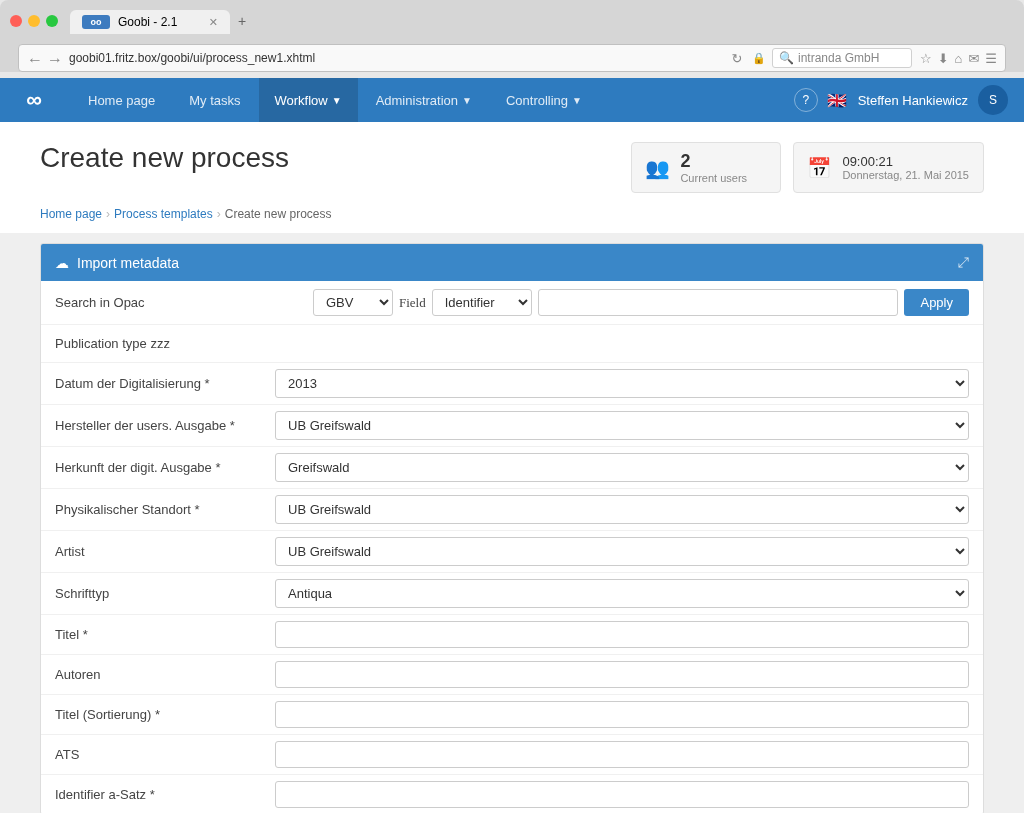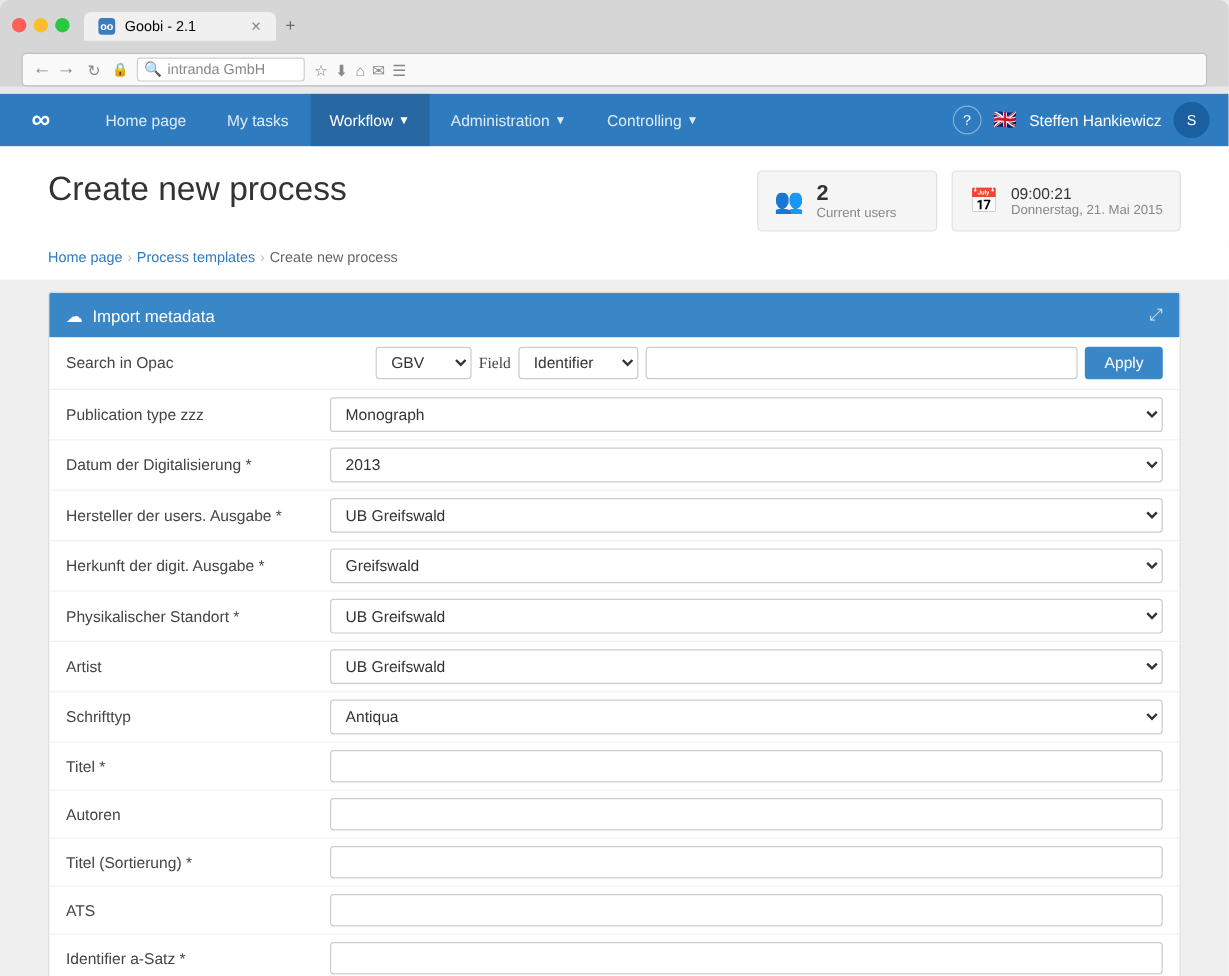--- a/index.html
+++ b/index.html
@@ -8,21 +8,21 @@
     
     .browser-chrome { background: #d6d6d6; border-radius: 8px 8px 0 0; padding: 8px 10px 0; }
     .browser-titlebar { display: flex; align-items: center; margin-bottom: 6px; }
     .browser-dots { display: flex; gap: 6px; margin-right: 12px; }
     .browser-dot { width: 12px; height: 12px; border-radius: 50%; }
     .dot-red { background: #ff5f57; }
     .dot-yellow { background: #ffbd2e; }
     .dot-green { background: #28c840; }
     .browser-tabs { display: flex; align-items: flex-end; flex: 1; }
     .browser-tab { background: #f0f0f0; border-radius: 6px 6px 0 0; padding: 5px 12px; font-size: 12px; display: flex; align-items: center; gap: 8px; min-width: 160px; }
-    .browser-tab-icon { width: 14px; height: 14px; background: #3d7bbf; border-radius: 3px; display: flex; align-items: center; justify-content: center; color: white; font-size: 9px; font-weight: bold; }
+    .browser-tab-icon { width: 28px; height: 14px; background: #3d7bbf; border-radius: 3px; display: flex; align-items: center; justify-content: center; color: white; font-size: 9px; font-weight: bold; }
     .browser-tab-close { color: #888; cursor: pointer; font-size: 11px; margin-left: auto; }
     .browser-new-tab { padding: 5px 8px; color: #666; font-size: 14px; cursor: pointer; }
     .browser-nav-btn { color: #888; font-size: 16px; cursor: pointer; }
 
     
     .app-wrapper { background: white; overflow: hidden; }
 
     
     .app-nav { background: #2e7bbf; display: flex; align-items: center; padding: 0 16px; height: 44px; }
     .app-logo { color: white; font-size: 22px; font-weight: bold; margin-right: 20px; width: 36px; height: 36px; display: flex; align-items: center; justify-content: center; }
@@ -96,20 +96,21 @@
         <span>Goobi - 2.1</span>
         <span class="browser-tab-close">✕</span>
       </div>
       <div class="browser-new-tab">+</div>
     </div>
   </div>
   <div style="background:#d6d6d6; padding: 4px 0 0 0;">
     <div style="background:#f9f9f9; border:1px solid #c0c0c0; border-radius:4px; display:flex; align-items:center; padding: 3px 8px; margin: 0 8px 6px;">
       <span class="browser-nav-btn" style="margin-right:4px;">←</span>
       <span class="browser-nav-btn" style="margin-right:6px;">→</span>
+      <span style="font-size:12px; color:#333; flex:1;">goobi01.fritz.box/goobi/ui/process_new1.xhtml</span>
       <span style="font-size:13px; color:#888; margin: 0 4px;">↻</span>
       <span style="font-size:11px; color:#888; margin: 0 6px;">🔒</span>
       <div style="display:flex; align-items:center; border:1px solid #d0d0d0; border-radius:3px; padding: 2px 6px; background:white; gap:4px; font-size:12px; min-width: 140px;">
         <span style="color:#888;">🔍</span>
         <span style="color:#888; font-size:12px;">intranda GmbH</span>
       </div>
       <span style="font-size:13px; color:#888; margin-left:8px;">☆</span>
       <span style="font-size:13px; color:#888; margin-left:6px;">⬇</span>
       <span style="font-size:13px; color:#888; margin-left:6px;">⌂</span>
       <span style="font-size:13px; color:#888; margin-left:6px;">✉</span>
@@ -208,21 +209,20 @@
               <option>Author</option>
             </select>
             <input type="text" class="form-input" style="width: 160px;">
             <button class="btn-apply" style="margin-left: auto;">Apply</button>
           </div>
         </div>
 
         <div id="form-fields">
             <div class="form-row">
               <div class="form-label">Publication type zzz</div>
-              <div class="form-field"><select class="form-select-wide"><option>Monograph</option><option>Periodical</option><option>Manuscript</option></select></div>
             </div>
             <div class="form-row">
               <div class="form-label">Datum der Digitalisierung *</div>
               <div class="form-field"><select class="form-select-wide"><option>2013</option><option>2014</option><option>2015</option></select></div>
             </div>
             <div class="form-row">
               <div class="form-label">Hersteller der users. Ausgabe *</div>
               <div class="form-field"><select class="form-select-wide"><option>UB Greifswald</option></select></div>
             </div>
             <div class="form-row">

